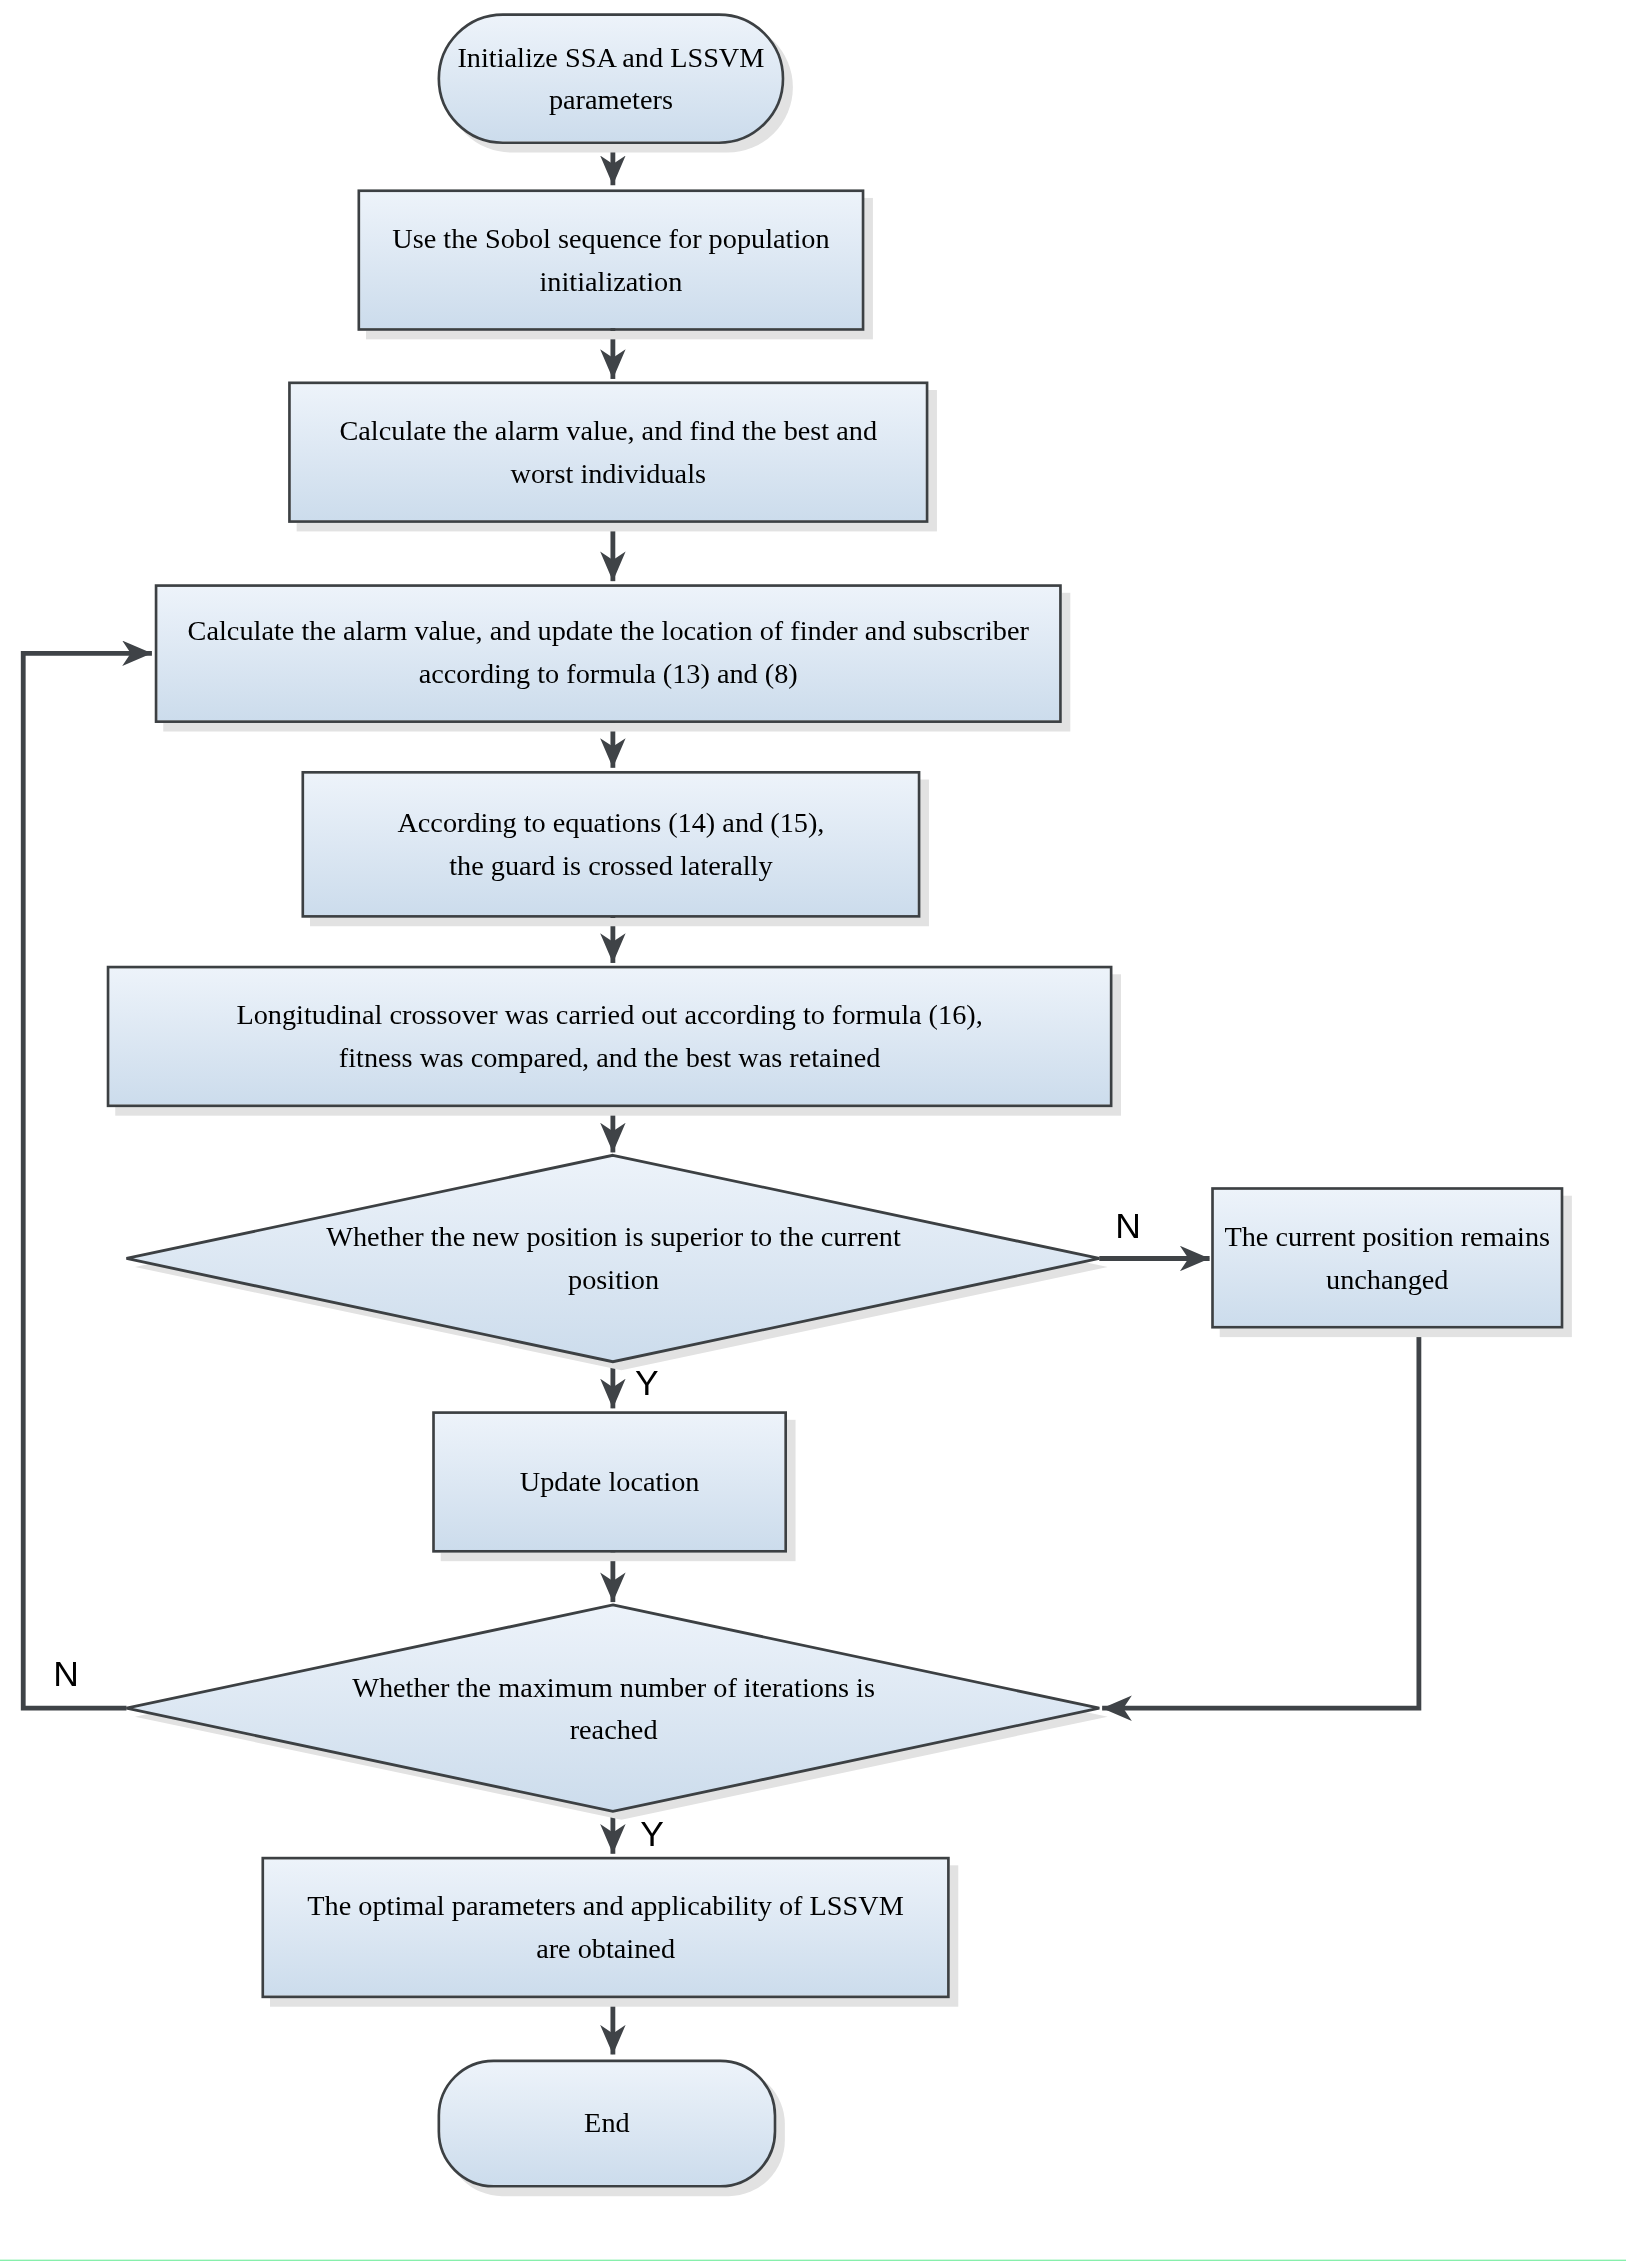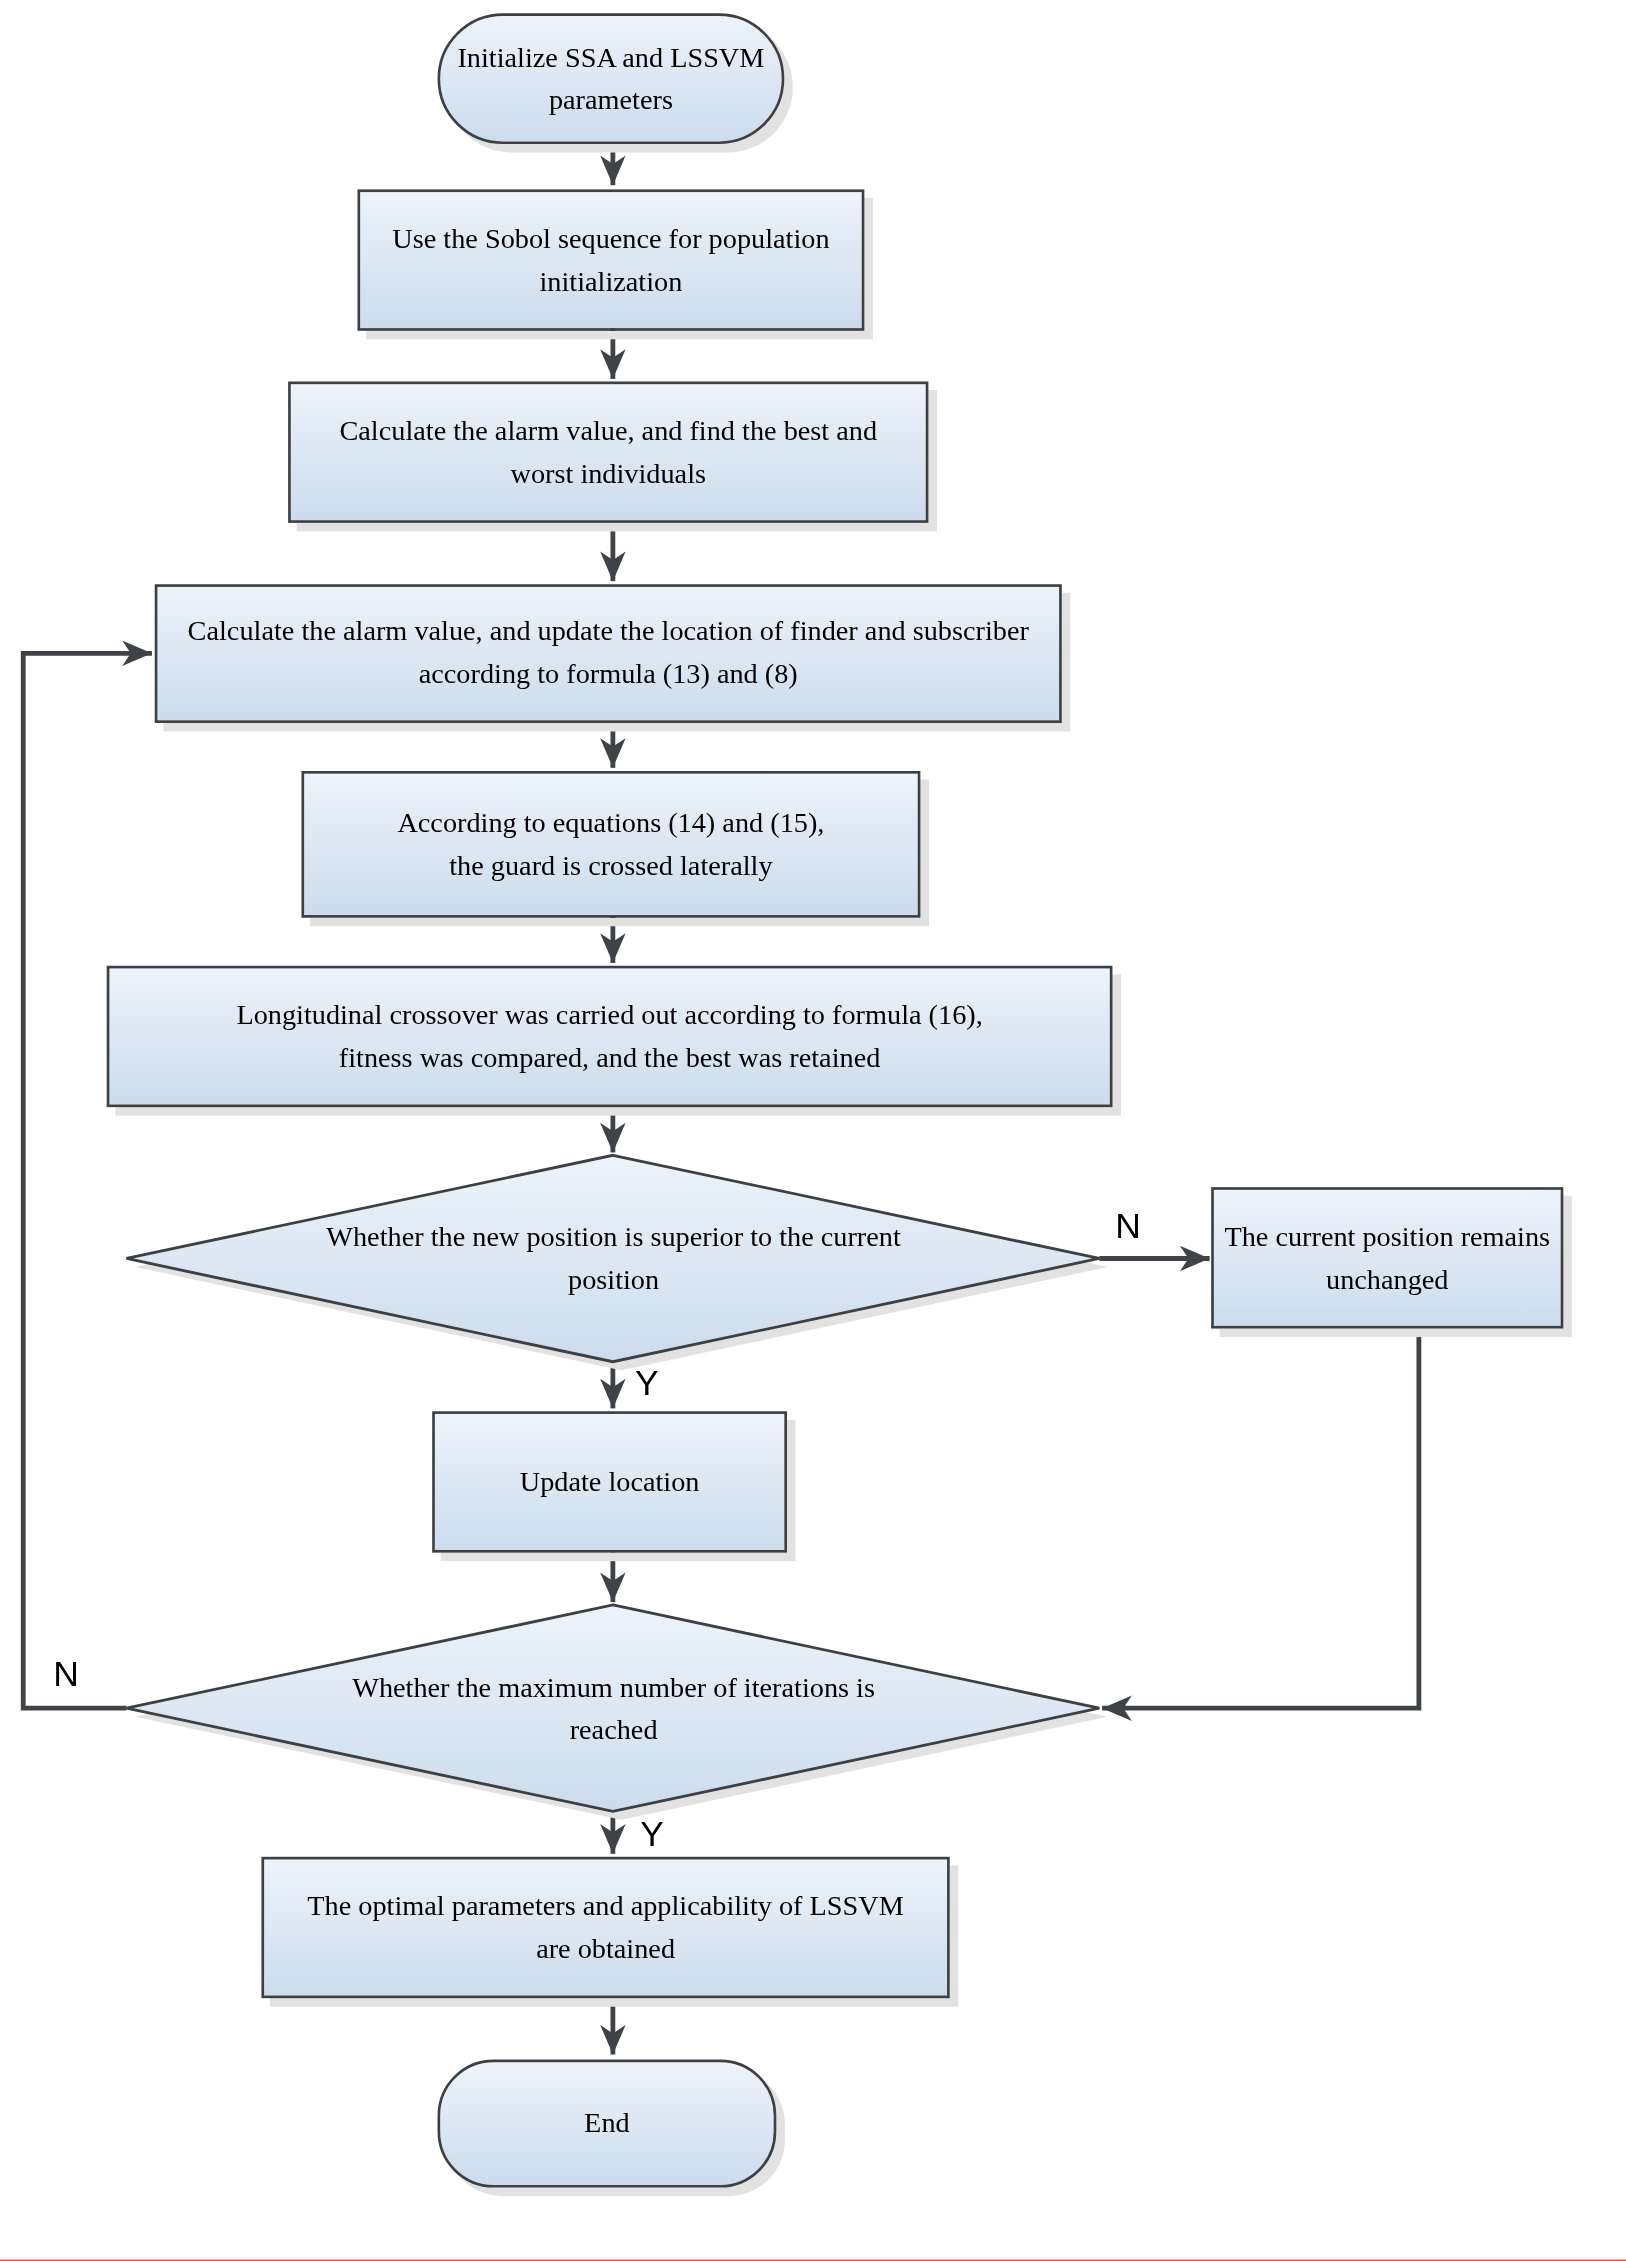--- a/index.html
+++ b/index.html
@@ -4,21 +4,21 @@
 <style>
   :root{
     --node-fill-top:#edf3fa;
     --node-fill-bottom:#ccdcec;
     --node-border:#3c4043;
     --arrow:#3f4347;
     --shadow:#e2e2e2;
     --text:#000000;
   }
   html,body{margin:0;padding:0;background:#ffffff;}
-  .viewport{width:1627px;height:2261px;overflow:hidden;background:#ef4444;}
+  .viewport{width:1627px;height:2261px;overflow:hidden;background:#86efac;}
   .stage{
     position:relative;width:610px;height:847px;background:#fff;
     transform:scale(2.6678);transform-origin:top left;
     font-family:"Liberation Serif", serif;color:var(--text);
   }
   .connectors{position:absolute;left:0;top:0;width:610px;height:847px;z-index:1;}
   .connectors polyline,.connectors line{stroke:var(--arrow);stroke-width:3.4;fill:none;}
   .stop-top{stop-color:var(--node-fill-top);}
   .stop-bottom{stop-color:var(--node-fill-bottom);}
   .d-shadow{fill:var(--shadow);stroke:none;}

